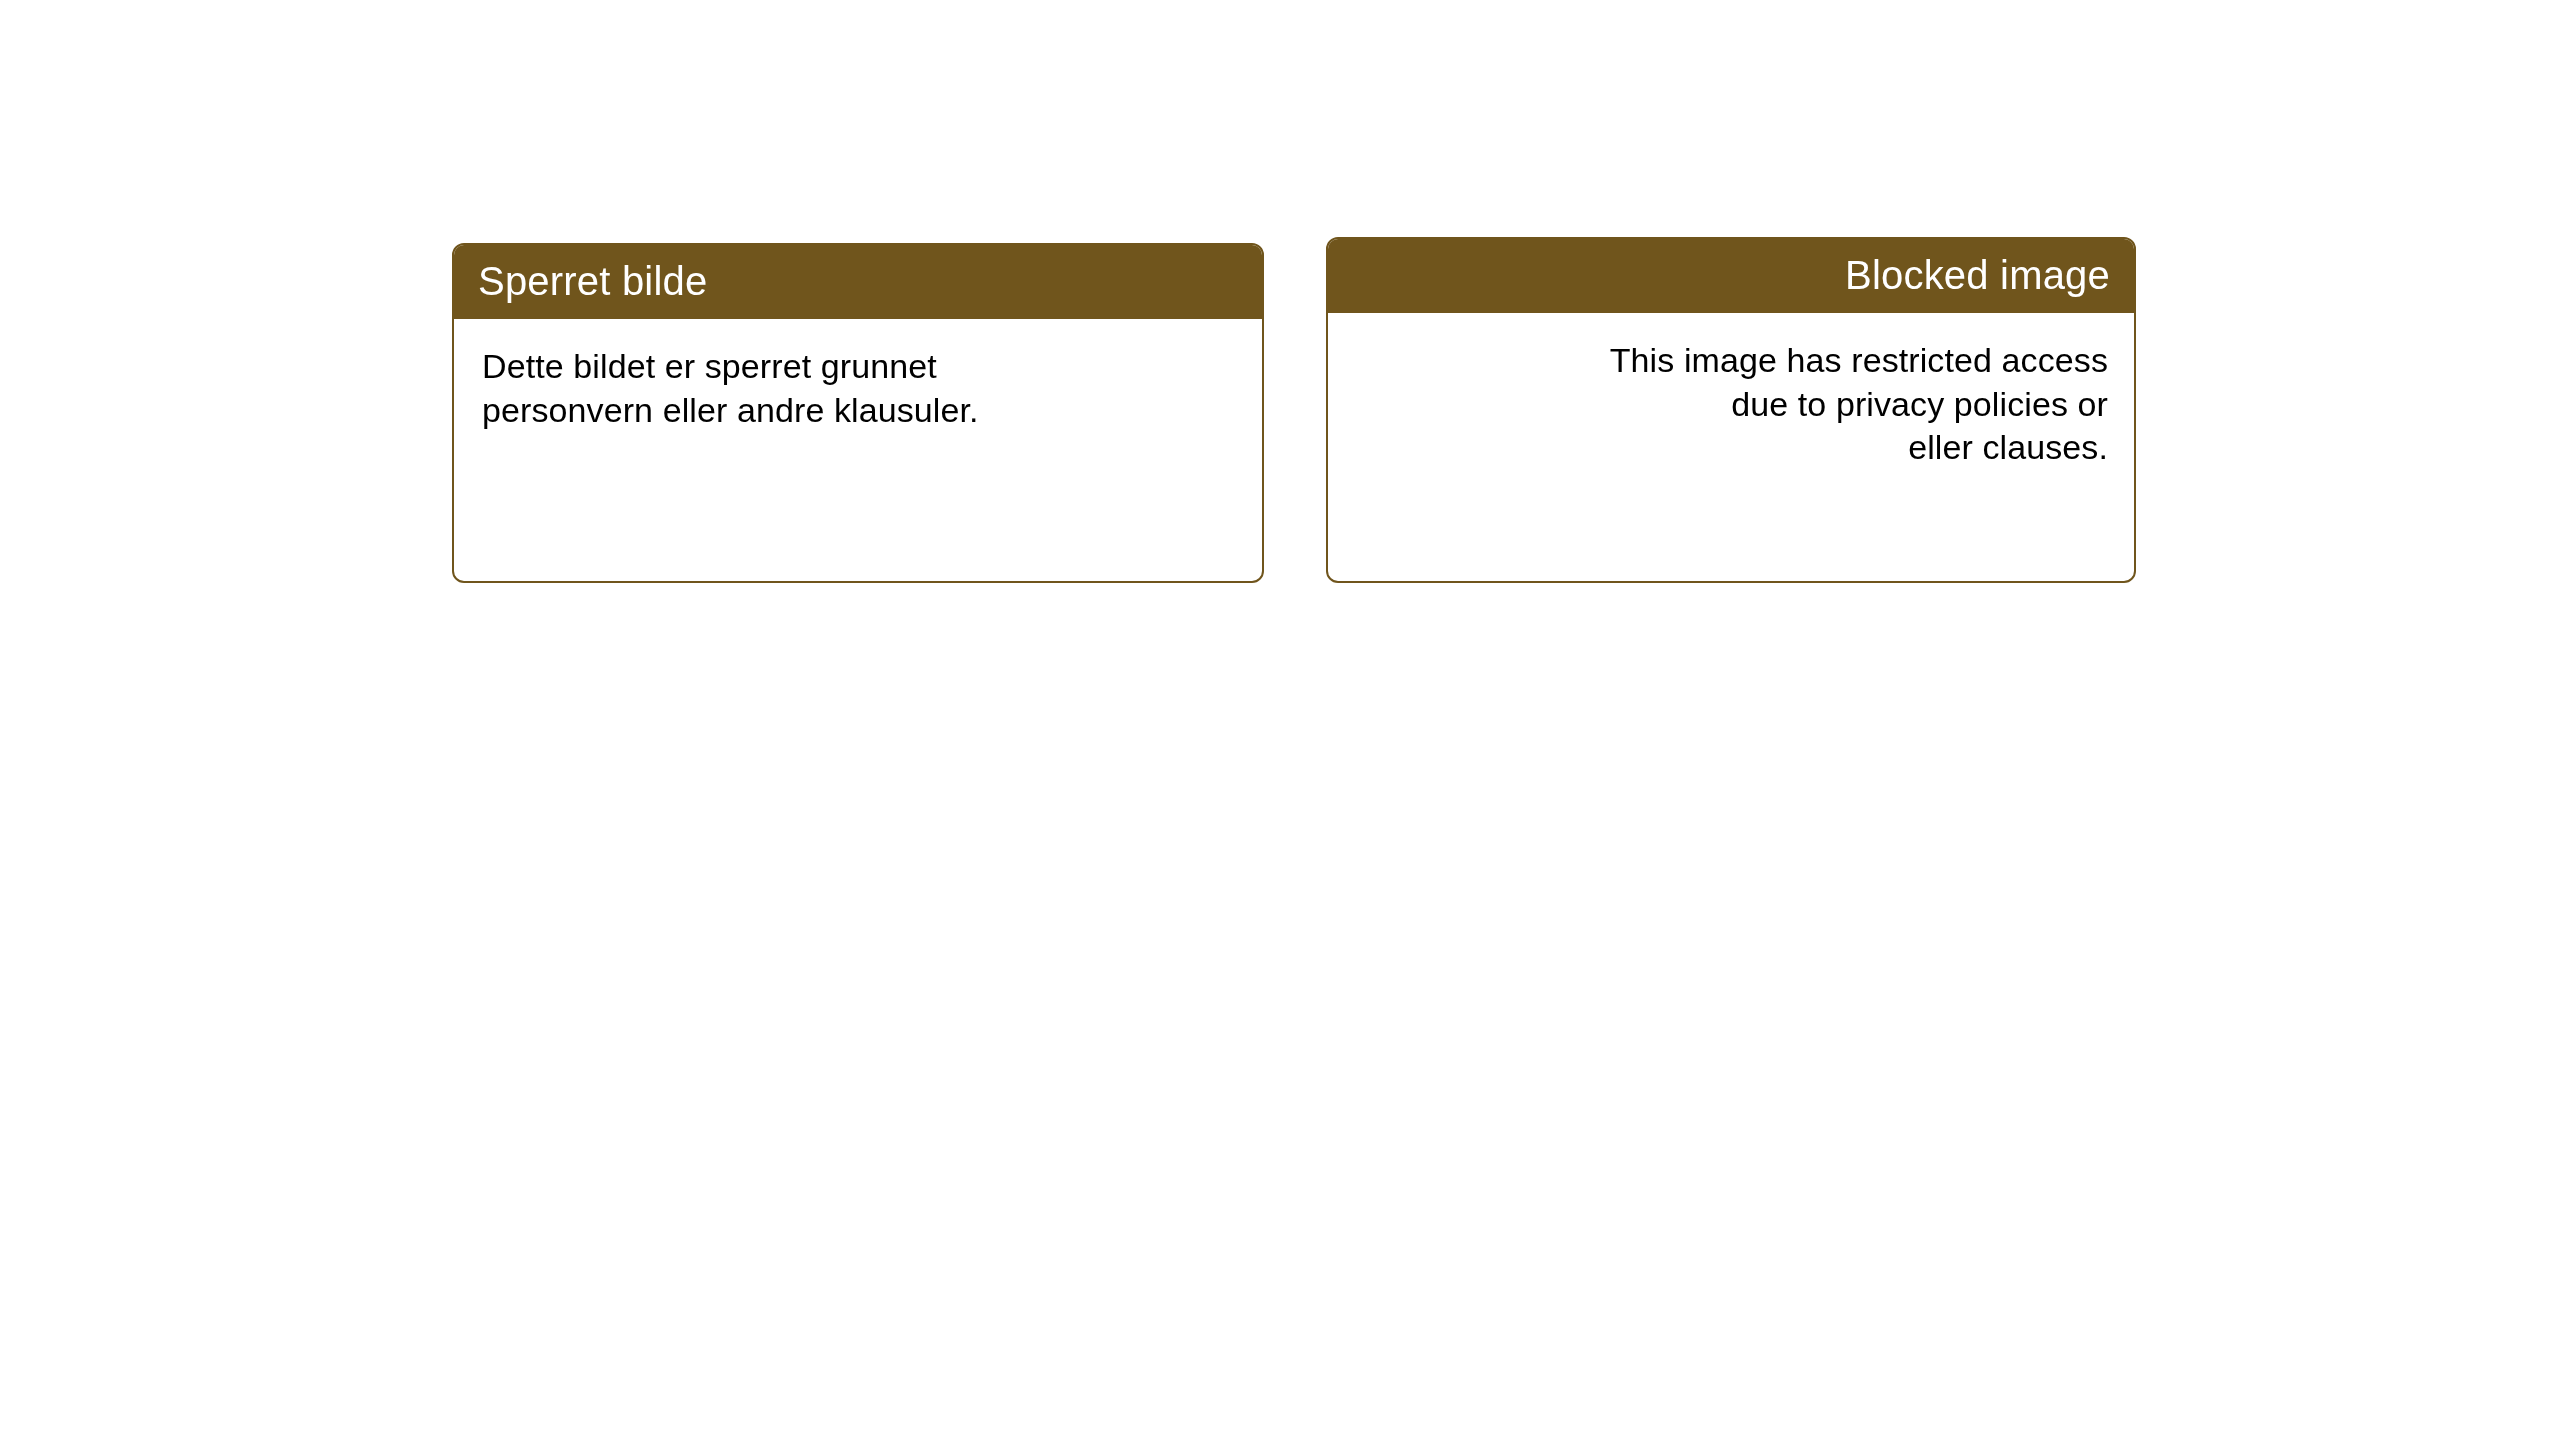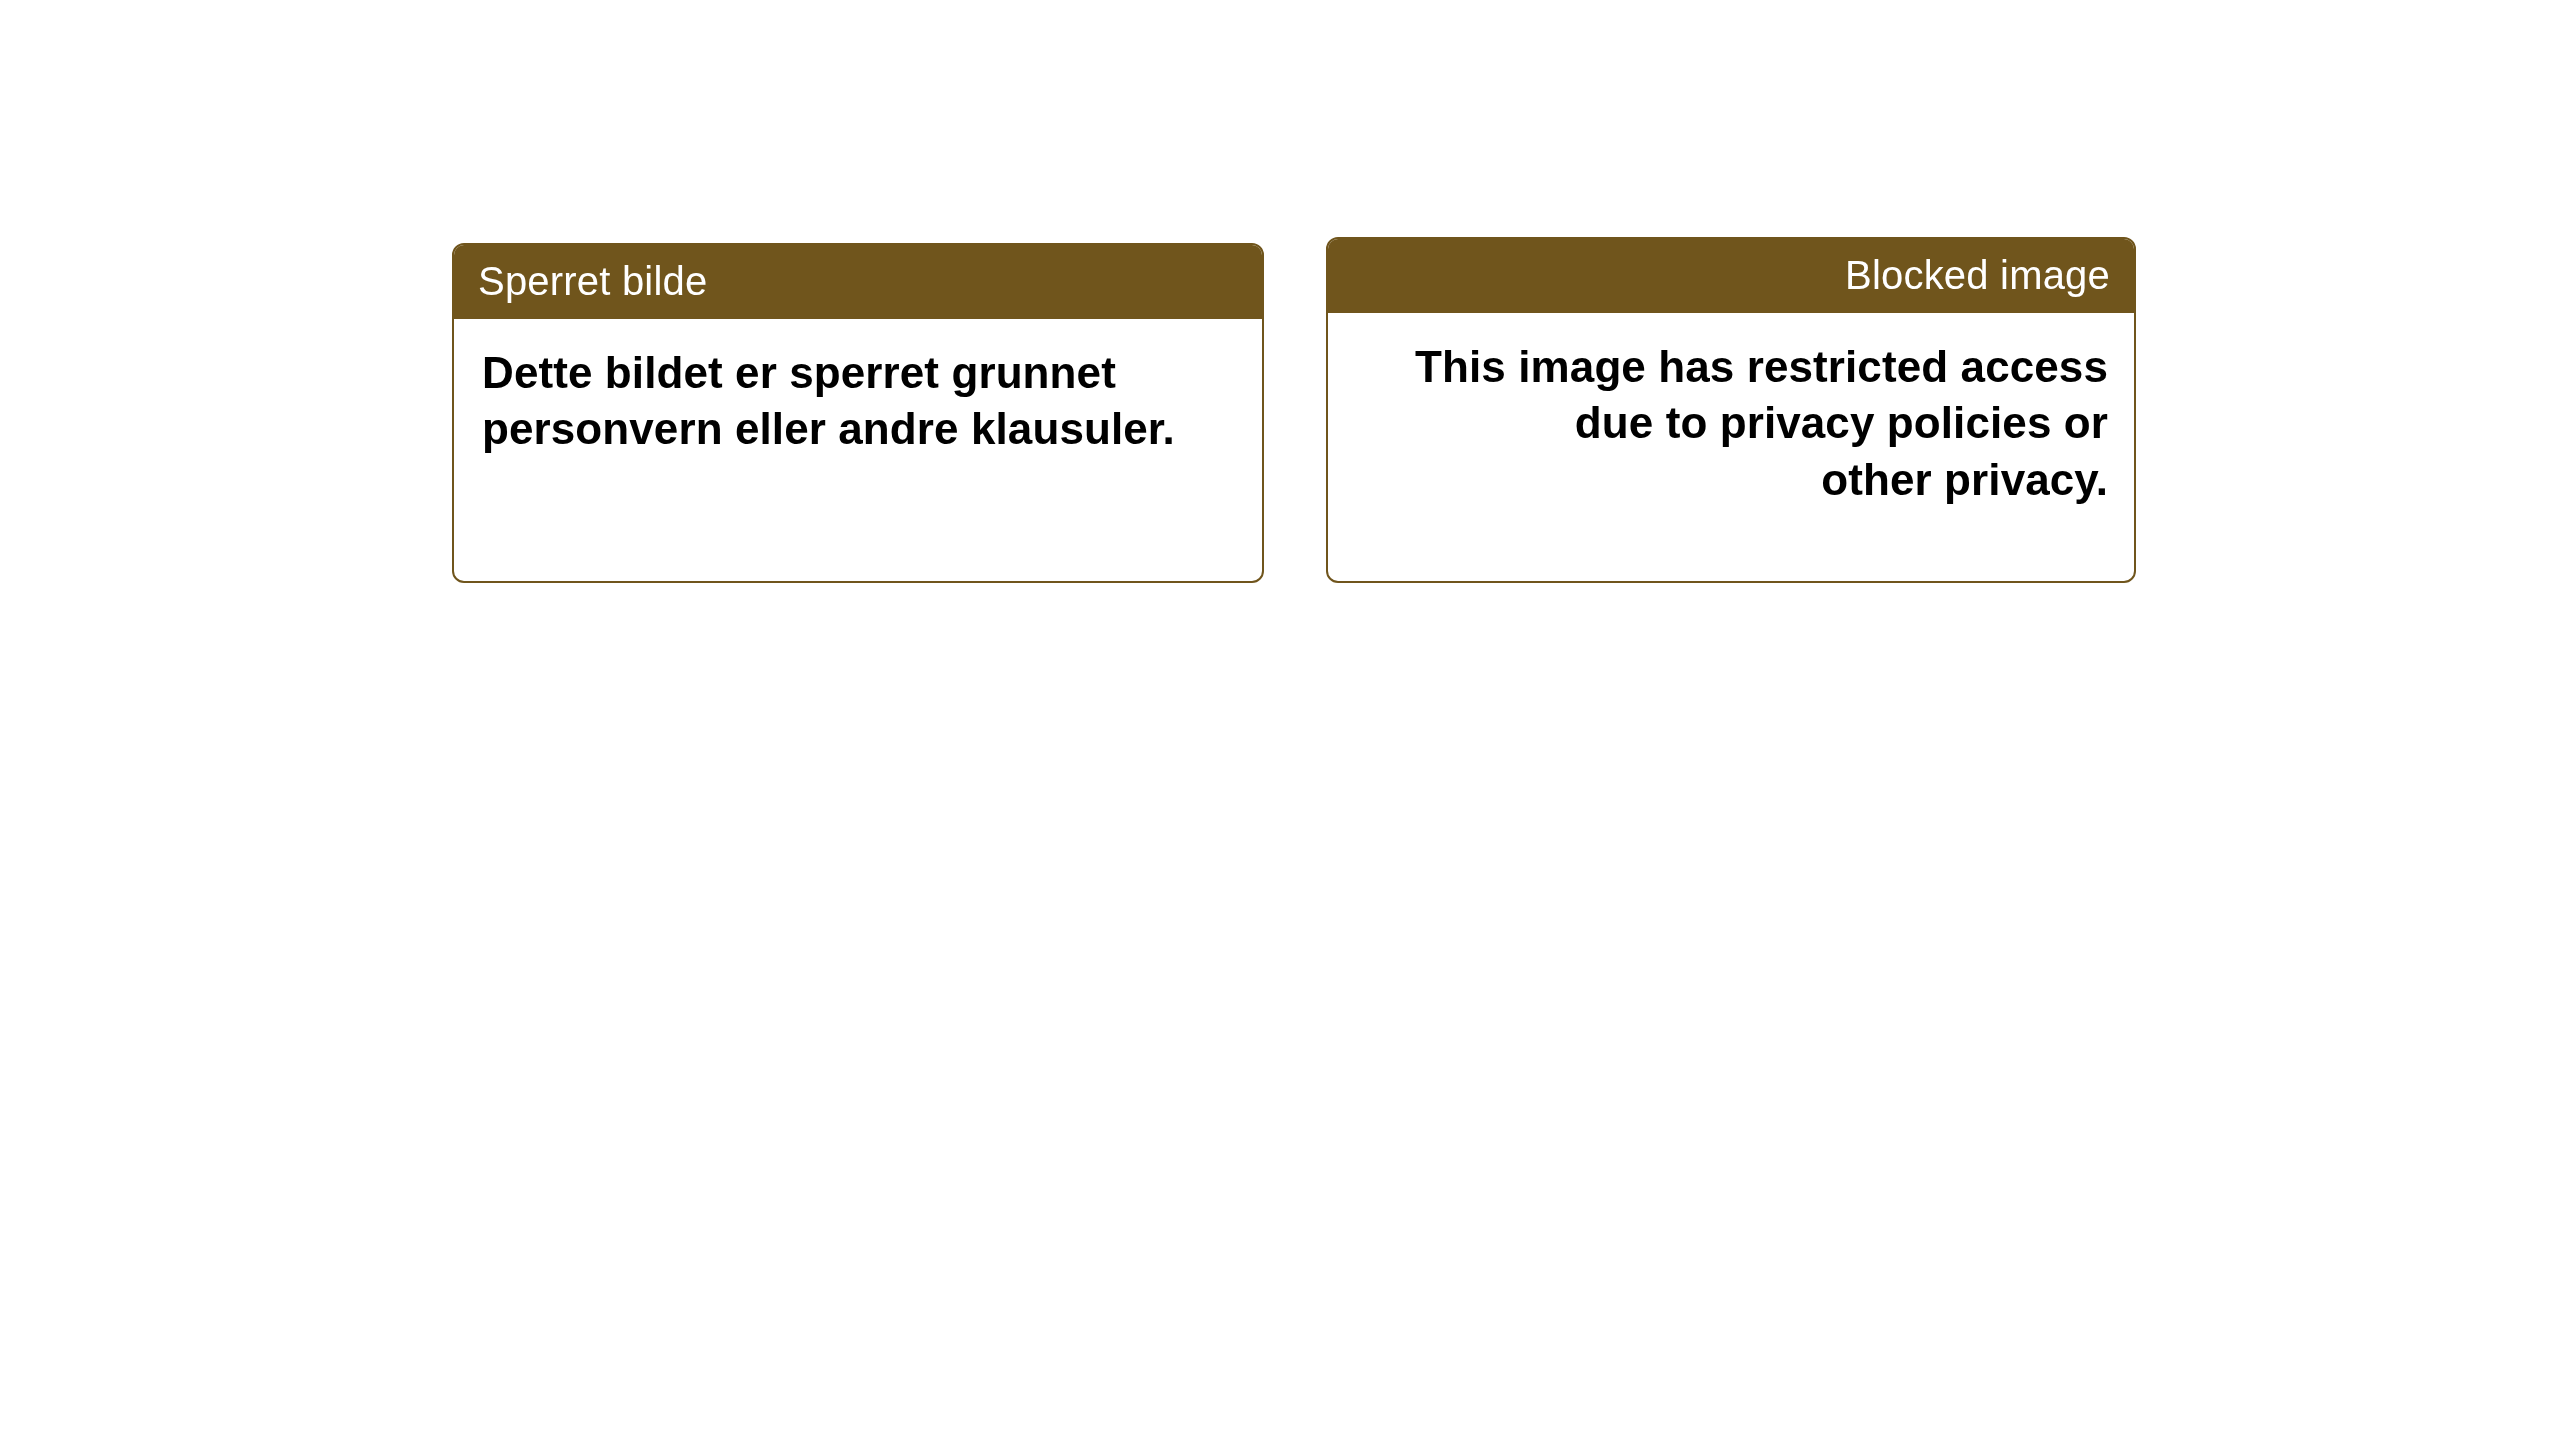--- a/index.html
+++ b/index.html
@@ -49,38 +49,38 @@
     font-size: 40px;
     line-height: 1;
     padding: 16px 24px 18px 24px;
     box-sizing: border-box;
     letter-spacing: 0.2px;
     font-weight: 400;
   }
   .card-body {
     padding: 26px 26px 24px 28px;
     color: #000000;
-    font-size: 44px;
+    font-size: 34px;
     line-height: 1.28;
     letter-spacing: 0.1px;
     white-space: pre-line;
-    font-weight: 700;
+    font-weight: 400;
   }
 </style>
 </head>
 <body>
 
 <div class="panel-area">
 
   <div class="notice-card card-no">
     <div class="card-header">Sperret bilde</div>
     <div class="card-body">Dette bildet er sperret grunnet
 personvern eller andre klausuler.</div>
   </div>
 
   <div class="notice-card card-en">
     <div class="card-header">Blocked image</div>
     <div class="card-body">This image has restricted access
 due to privacy policies or
-other privacy.</div>
+eller clauses.</div>
   </div>
 
 </div>
 
 </body></html>

